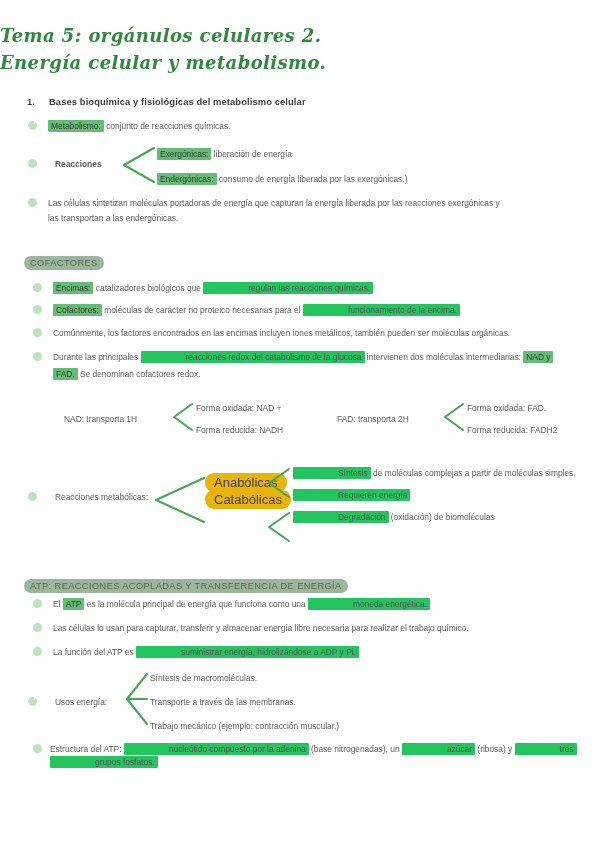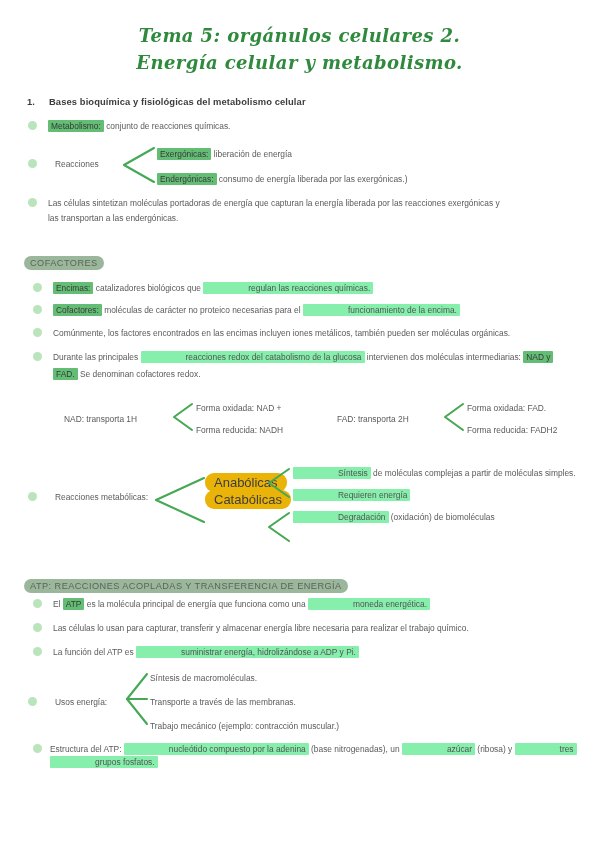--- a/index.html
+++ b/index.html
@@ -5,21 +5,21 @@
   html,body{margin:0;padding:0;background:#fff;}
   body{
     width:599px;height:848px;position:relative;overflow:hidden;
     font-family:"Liberation Sans","DejaVu Sans",sans-serif;
     color:#4d4d4d;
     -webkit-font-smoothing:antialiased;
   }
   .page{position:absolute;inset:0;background:#fff;}
 
   
-  .title-block{position:absolute;left:0;top:22px;width:599px;text-align:center;}
+  .title-block{position:absolute;left:0;top:22px;width:599px;}
   .title-line{
     font-family:"DejaVu Serif","Liberation Serif",serif;
     font-style:italic;font-weight:bold;
     color:#2f8a3e;font-size:18px;line-height:27px;
     letter-spacing:.4px;
   }
   .sec-num{
     position:absolute;left:27px;top:96px;width:545px;
     font-size:9.4px;font-weight:bold;color:#3d3d3d;letter-spacing:.1px;
   }
@@ -30,21 +30,21 @@
     position:absolute;width:9px;height:9px;border-radius:50%;
     background:#9fd9a2;opacity:.72;
   }
 
   
   .hl{
     display:inline;border-radius:1px;padding:1px 3px;
     box-decoration-break:clone;-webkit-box-decoration-break:clone;
   }
   .hl-green{background:#63bd74;color:#3a3a3a;}
-  .hl-lime{background:#86efac;color:#545454;padding-left:45px;}
+  .hl-lime{background:#22c55e;color:#545454;padding-left:45px;}
   .line{position:absolute;font-size:8.4px;line-height:12.6px;color:#5a5a5a;}
 
   
   .banner{
     position:absolute;font-size:9.2px;letter-spacing:.45px;
     padding:2px 6px;border-radius:9px;background:#9bb79b;color:#5a635a;
     font-weight:normal;
   }
 
   
@@ -70,21 +70,21 @@
   <div class="sec-num">
     <span class="num">1.</span><span>Bases bioquímica y fisiológicas del metabolismo celular</span>
   </div>
 
   <div class="bullet" style="left:28px;top:121px;"></div>
   <div class="line" style="left:48px;top:120px;width:530px;">
     <span class="hl hl-green">Metabolismo:</span><span> conjunto de reacciones químicas.</span>
   </div>
 
   <div class="bullet" style="left:28px;top:159px;"></div>
-  <div class="line" style="left:55px;top:158px;">Reacciones</div>
+  <div class="line" style="left:55px;top:158px;font-weight:bold;">Reacciones</div>
 
   <svg class="conn" style="left:118px;top:146px;" width="38" height="38" viewBox="0 0 38 38">
     <path d="M36 2 L6 19 L36 36"></path>
   </svg>
 
   <div class="line" style="left:157px;top:148px;width:420px;">
     <span class="hl hl-green">Exergónicas:</span><span> liberación de energía</span>
   </div>
   <div class="line" style="left:157px;top:173px;width:420px;">
     <span class="hl hl-green">Endergónicas:</span><span> consumo de energía liberada por las exergónicas.)</span>

